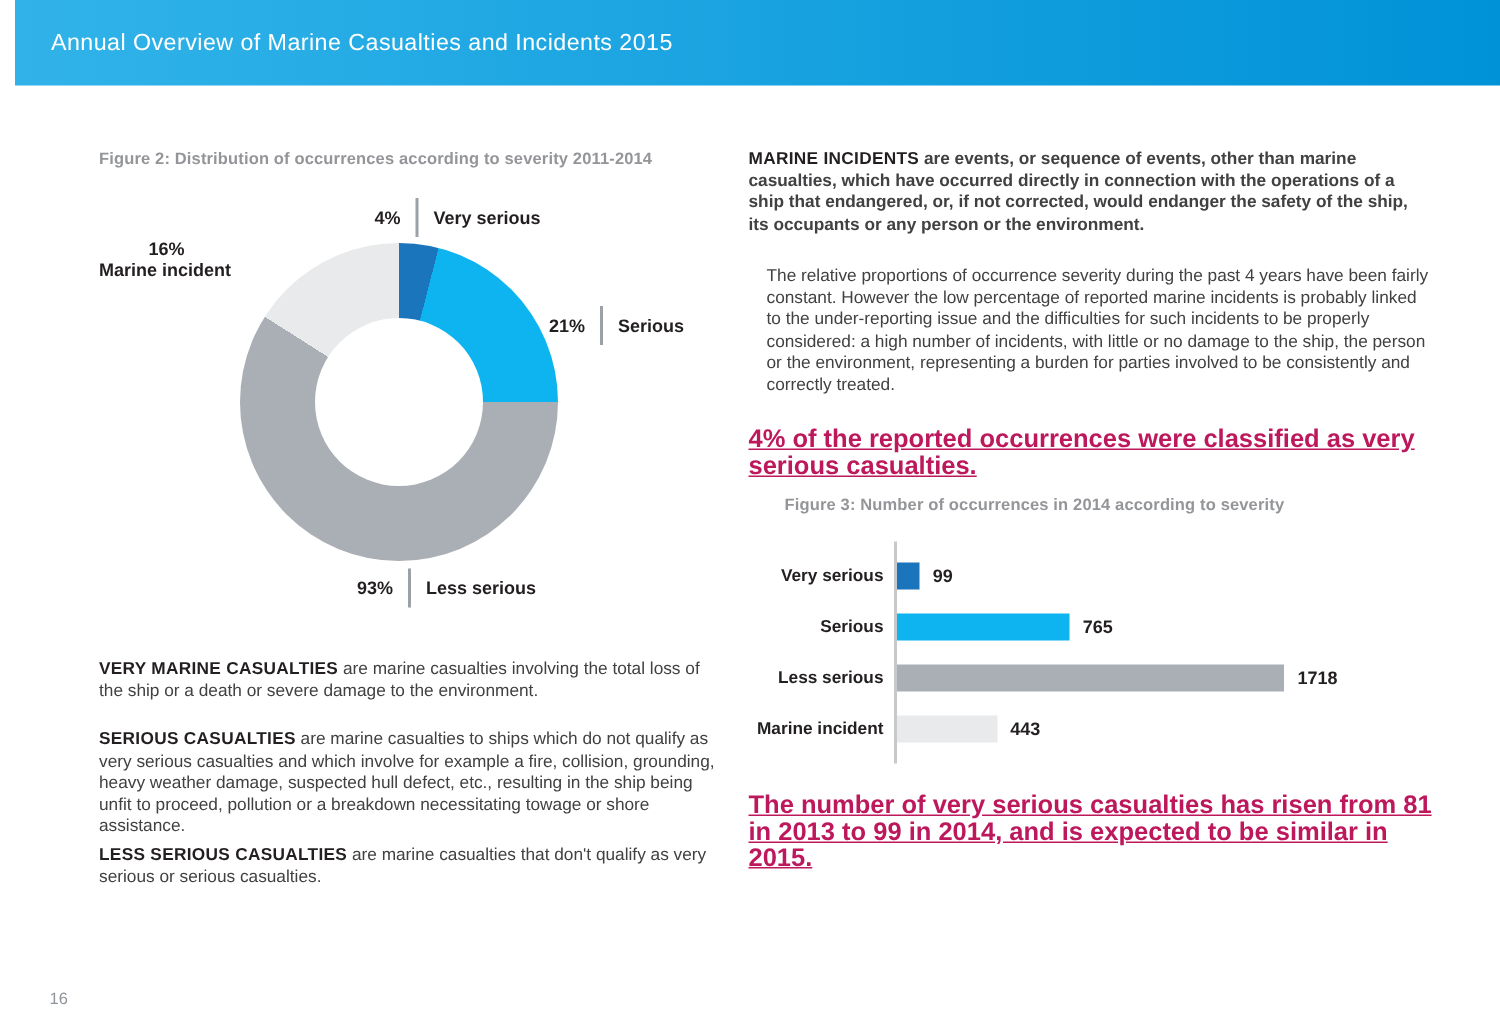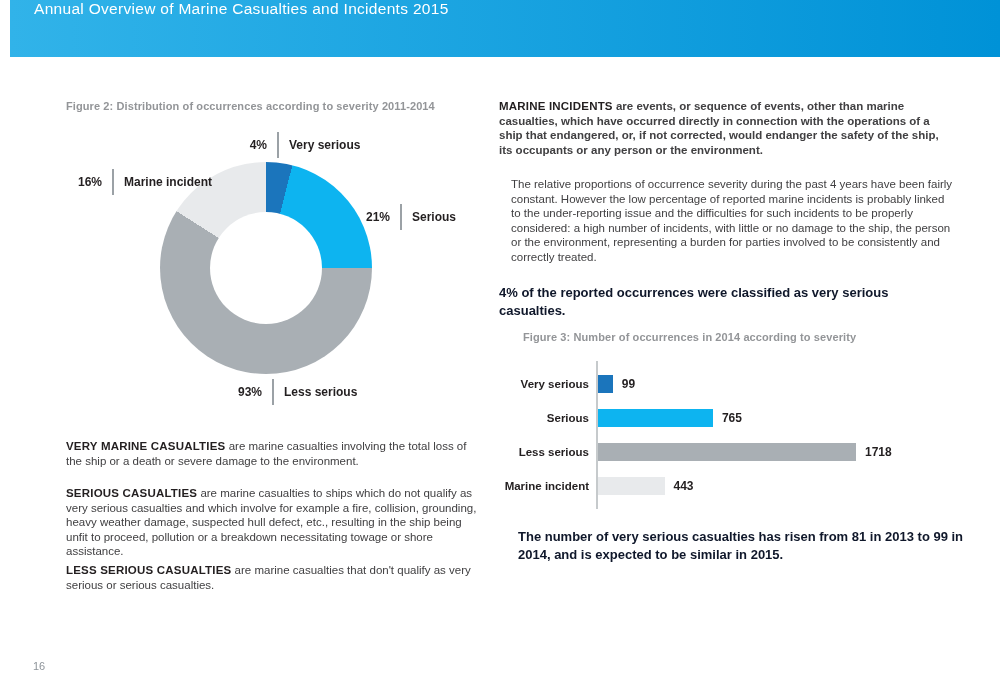--- a/index.html
+++ b/index.html
@@ -8,21 +8,21 @@
     position: relative;
     background: #ffffff;
     font-family: "Liberation Sans", sans-serif;
     color: #414042;
     overflow: hidden;
   }
   
   .header-bar {
     position: absolute; left: 10px; top: 0; right: 0; height: 57px;
     background: linear-gradient(to right, #31b3e9, #0092d7);
-    display: flex; 
+    display: flex; align-items: center;
   }
   .header-title {
     color: #ffffff; font-size: 15.5px; font-weight: 400;
     letter-spacing: 0.3px; padding-left: 24px;
   }
   
   .fig-caption {
     position: absolute; font-size: 11px; font-weight: bold; color: #939598;
     letter-spacing: 0.1px;
   }
@@ -41,37 +41,37 @@
     position: absolute; display: flex; align-items: center;
     height: 26px; font-size: 12px; font-weight: bold; color: #231f20;
     white-space: nowrap;
   }
   .donut-label .pct { width: 56px; text-align: right; padding-right: 10px; }
   .donut-label .tick { width: 2px; height: 26px; background: #9ba1a6; }
   .donut-label .name { padding-left: 10px; }
   #donut-label-0 { left: 221px; top: 132px; }
   #donut-label-1 { left: 344px; top: 204px; }
   #donut-label-2 { left: 216px; top: 379px; }
-  #donut-label-3 { left: 56px;  top: 169px; }
+  #donut-label-3 { left: 56px;  top: 159px; flex-direction: column; }
   
   .para {
     position: absolute; font-size: 11.5px; line-height: 14.5px; color: #414042;
   }
   .para b { color: #231f20; letter-spacing: 0.2px; }
   #right-p1 { left: 499px; top: 99px;  width: 442px; font-weight: bold; }
   #right-p2 { left: 511px; top: 177px; width: 442px; }
   #def-0 { left: 66px; top: 439px; width: 419px; }
   #def-1 { left: 66px; top: 486px; width: 419px; }
   #def-2 { left: 66px; top: 563px; width: 419px; }
   .callout {
-    position: absolute; font-size: 13px; font-weight: bold;
-    line-height: 17.5px; color: #0f172a;
+    position: absolute; font-size: 17px; font-weight: bold;
+    line-height: 17.5px; color: #be185d; text-decoration: underline;
   }
   #callout-1 { left: 499px; top: 284px; width: 452px; }
-  #callout-2 { left: 518px; top: 528px; width: 460px; }
+  #callout-2 { left: 499px; top: 528px; width: 460px; }
   
   .bar-chart { position: absolute; left: 499px; top: 361px; width: 441px; height: 148px; }
   .bar-axis  { position: absolute; left: 97px; top: 0; bottom: 0; width: 2px; background: #c6cacc; }
   .bar-rows  { position: absolute; left: 0; top: 14px; right: 0; }
   .bar-row   { display: flex; align-items: center; height: 18px; margin-bottom: 16px; }
   .bar-label {
     flex: 0 0 98px; text-align: right; padding-right: 8px;
     font-size: 11.5px; font-weight: bold; color: #231f20; white-space: nowrap;
   }
   .bar { height: 18px; margin-left: 1px; }

